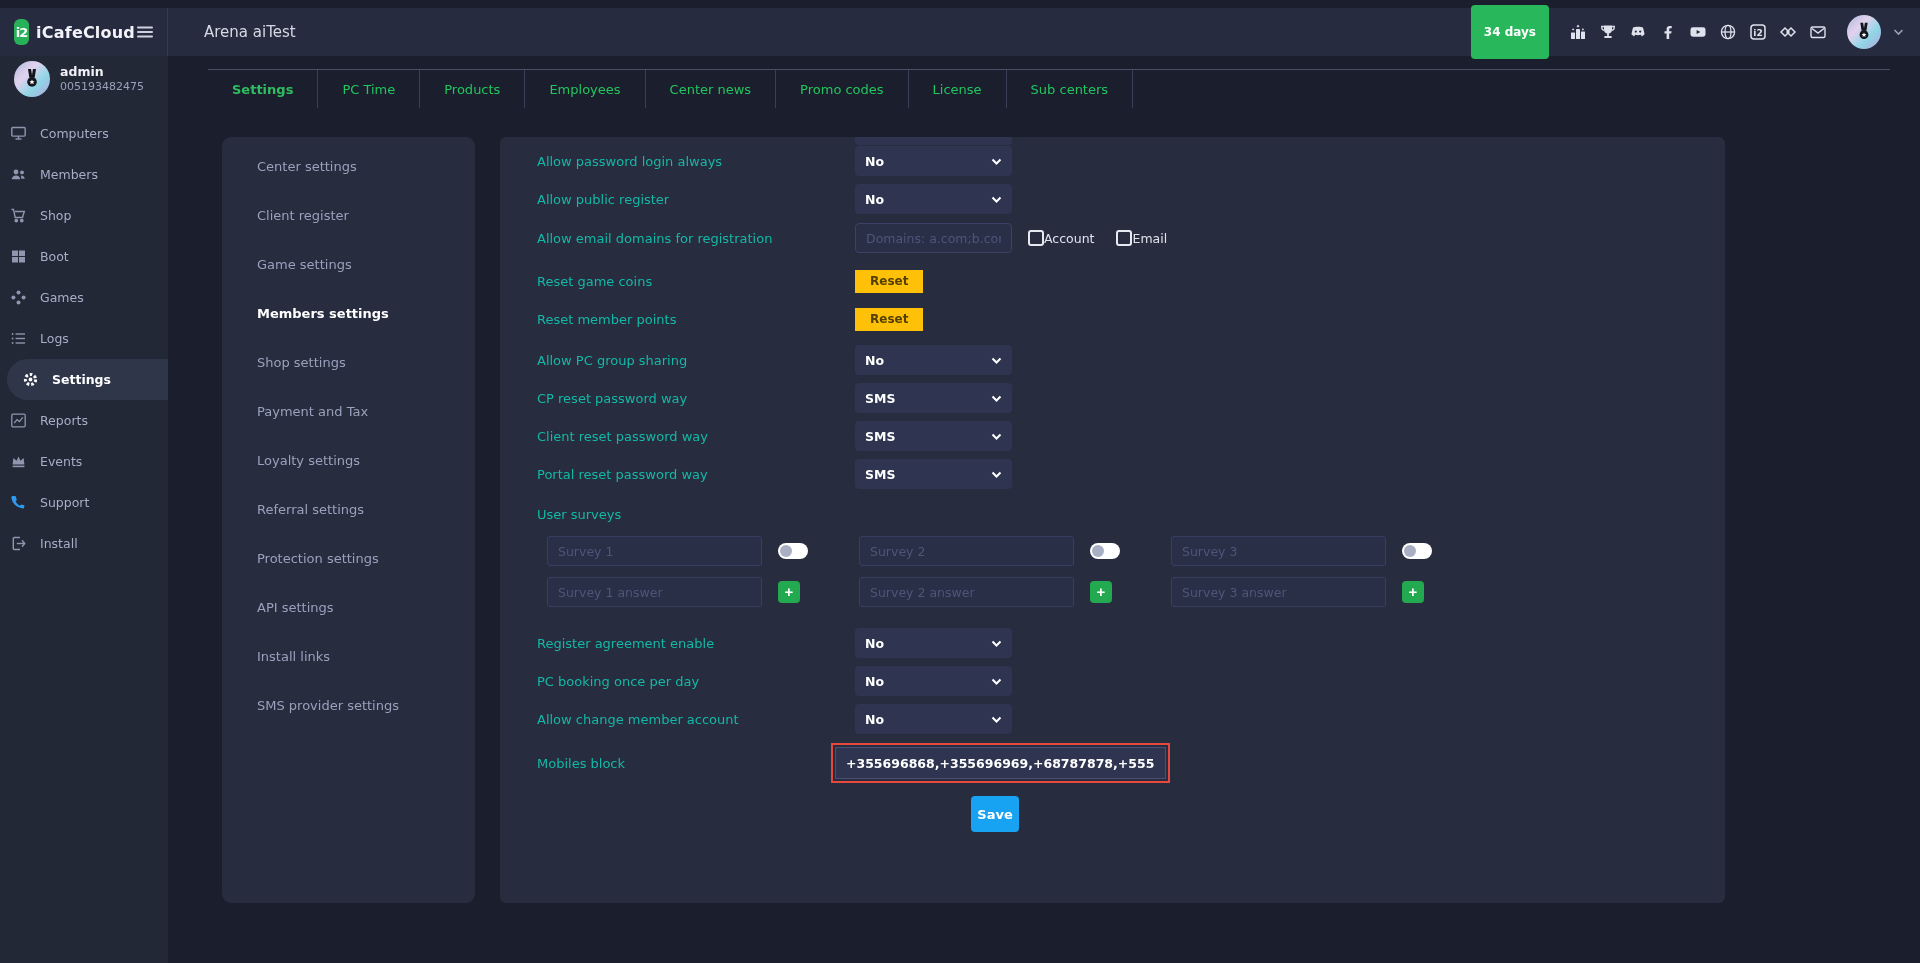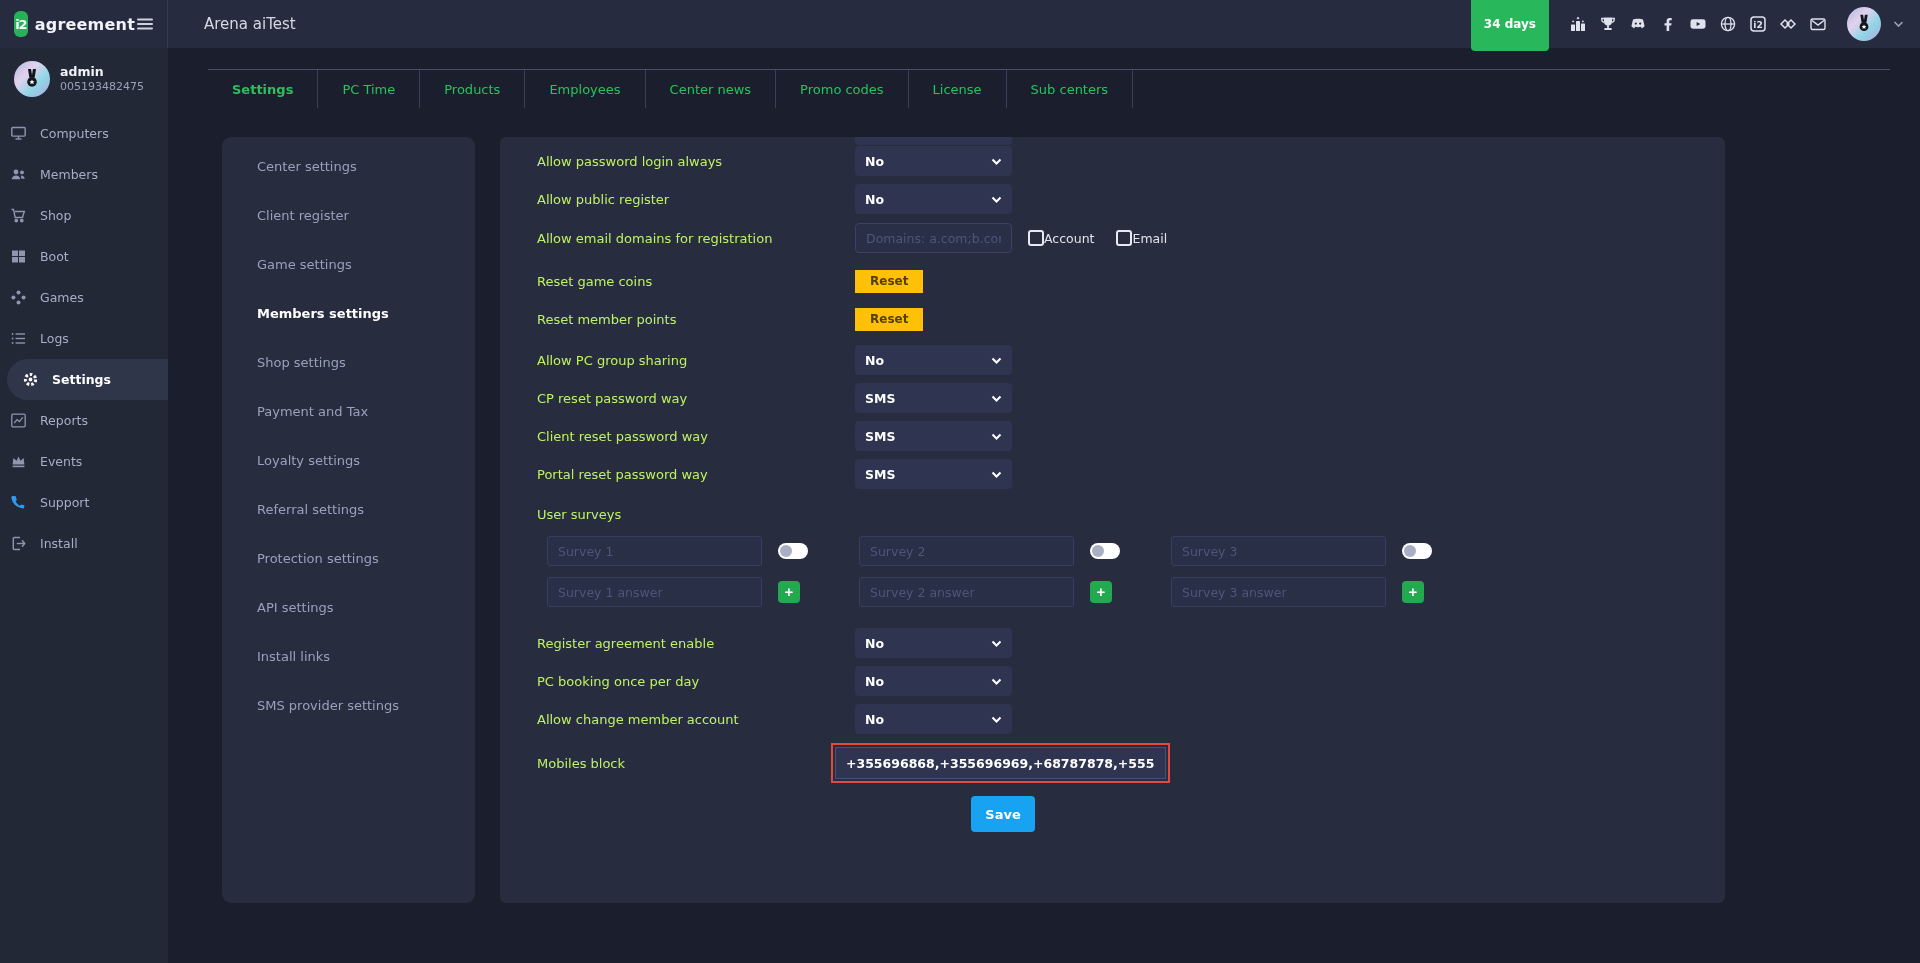--- a/index.html
+++ b/index.html
@@ -1,20 +1,20 @@
 <!DOCTYPE html>
 <html><head>
 <meta charset="utf-8">
 <style>
   html,body{margin:0;padding:0;width:1920px;height:963px;overflow:hidden;
     background:#1b1f2d;font-family:"DejaVu Sans","Liberation Sans",sans-serif;color:#e6e8f0;}
   *{box-sizing:border-box;}
 
   
-  .topbar{position:absolute;top:0;left:0;width:1920px;height:48px;background:#262b3f;
+  .topbar{position:absolute;top:8px;left:0;width:1920px;height:48px;background:#262b3f;
     display:flex;align-items:center;z-index:20;}
   .topbar-left{width:168px;height:48px;display:flex;align-items:center;padding:0 12px 0 14px;
     border-right:1px solid #343a52;flex:0 0 168px;}
   .logo-mark{width:26px;height:26px;border-radius:6px;background:#27b159;display:flex;
     align-items:center;justify-content:center;color:#fff;font-weight:bold;font-size:13px;letter-spacing:-1px;}
   .brand{margin-left:7px;font-size:16px;font-weight:bold;color:#f2f3f8;letter-spacing:.2px;}
   .hamburger{margin-left:auto;cursor:pointer;display:flex;}
   .page-title{margin-left:36px;font-size:15px;color:#d6d9e4;}
   .topbar-right{margin-left:auto;display:flex;align-items:center;gap:12px;padding-right:16px;}
   .days-badge{background:#28b75a;color:#fff;font-size:12px;font-weight:bold;
@@ -50,21 +50,21 @@
 
   .content-row{display:flex;margin:29px 0 0 54px;gap:25px;}
   .settings-nav{width:253px;height:766px;background:#272c3e;border-radius:9px;padding:5px 0 0 16px;flex:0 0 253px;}
   .snav-item{height:49px;display:flex;align-items:center;padding-left:19px;font-size:13px;
     color:#99a1bd;cursor:pointer;}
   .snav-item.active{color:#ffffff;font-weight:bold;}
 
   .form-card{width:1225px;height:766px;background:#272c3e;border-radius:6px;
     padding-left:37px;overflow:hidden;position:relative;}
   .frow{display:flex;align-items:center;height:30px;}
-  .flabel{flex:0 0 318px;font-size:13px;color:#bef264;}
+  .flabel{flex:0 0 318px;font-size:13px;color:#14b8a6;}
   .select{width:157px;height:30px;background:#2f3550;border-radius:4px;display:flex;
     align-items:center;padding:0 10px;cursor:pointer;}
   .sel-val{font-size:12.5px;font-weight:bold;color:#fff;}
   .select .chev{margin-left:auto;display:flex;color:#fff;}
   .clipped{height:8px;overflow:hidden;}
   .clipped .frow{margin-top:-22px;}
   .tinput{width:157px;height:30px;background:#2a2f48;border:1px solid #3c4266;border-radius:4px;
     color:#e6e8f0;font-size:12.5px;padding:0 10px;outline:none;font-family:inherit;}
   .tinput::placeholder{color:#4d5578;}
   .cbx-group{display:flex;align-items:flex-end;margin-left:16px;gap:0;}
@@ -79,36 +79,36 @@
     color:#e6e8f0;font-size:12.5px;padding:0 10px;outline:none;font-family:inherit;flex:0 0 215px;}
   .s-input::placeholder{color:#4d5578;}
   .toggle{width:30px;height:16px;background:#ffffff;border-radius:9px;margin-left:16px;
     position:relative;cursor:pointer;flex:0 0 30px;}
   .toggle .knob{position:absolute;left:2px;top:2px;width:12px;height:12px;border-radius:50%;background:#a9afc2;}
   .btn-plus{width:22px;height:22px;background:#23a94f;border:none;border-radius:4px;color:#fff;
     font-size:15px;font-weight:bold;line-height:20px;margin-left:16px;cursor:pointer;flex:0 0 22px;padding:0;}
   .red-wrap{border:2px solid #e5493d;padding:2px;margin-left:-12px;width:339px;}
   .m-input{width:331px;height:32px;background:#2f3550;border:1px solid #4a5075;color:#fff;
     font-size:12.5px;font-weight:bold;padding:0 10px;outline:none;font-family:inherit;display:block;}
-  .btn-save{margin-left:434px;width:64px;height:36px;background:#18a3f2;color:#fff;border:none;
+  .btn-save{margin-left:434px;width:48px;height:36px;background:#18a3f2;color:#fff;border:none;
     border-radius:4px;font-size:13px;font-weight:bold;cursor:pointer;font-family:inherit;}
 
   
   .mt1{margin-top:1px;}.mt8{margin-top:8px;}.mt9{margin-top:9px;}.mt11{margin-top:11px;}
   .mt12{margin-top:12px;}.mt13{margin-top:13px;}.mt15{margin-top:15px;}.mt21{margin-top:21px;}
   .surveys-label{height:20px;display:flex;align-items:center;}
   svg{display:block;}
 </style>
 </head>
 <body>
 
 <div class="topbar">
   <div class="topbar-left">
     <div class="logo-mark">i2</div>
-    <div class="brand">agreement</div>
+    <div class="brand">iCafeCloud</div>
     <span class="hamburger">
       <svg width="20" height="20" viewBox="0 0 20 20">
           <g stroke="#ced2e0" stroke-width="2" stroke-linecap="round">
             <line x1="3" y1="5.5" x2="17" y2="5.5"></line>
             <line x1="3" y1="10" x2="17" y2="10"></line>
             <line x1="3" y1="14.5" x2="17" y2="14.5"></line>
           </g>
         </svg>
     </span>
   </div>

